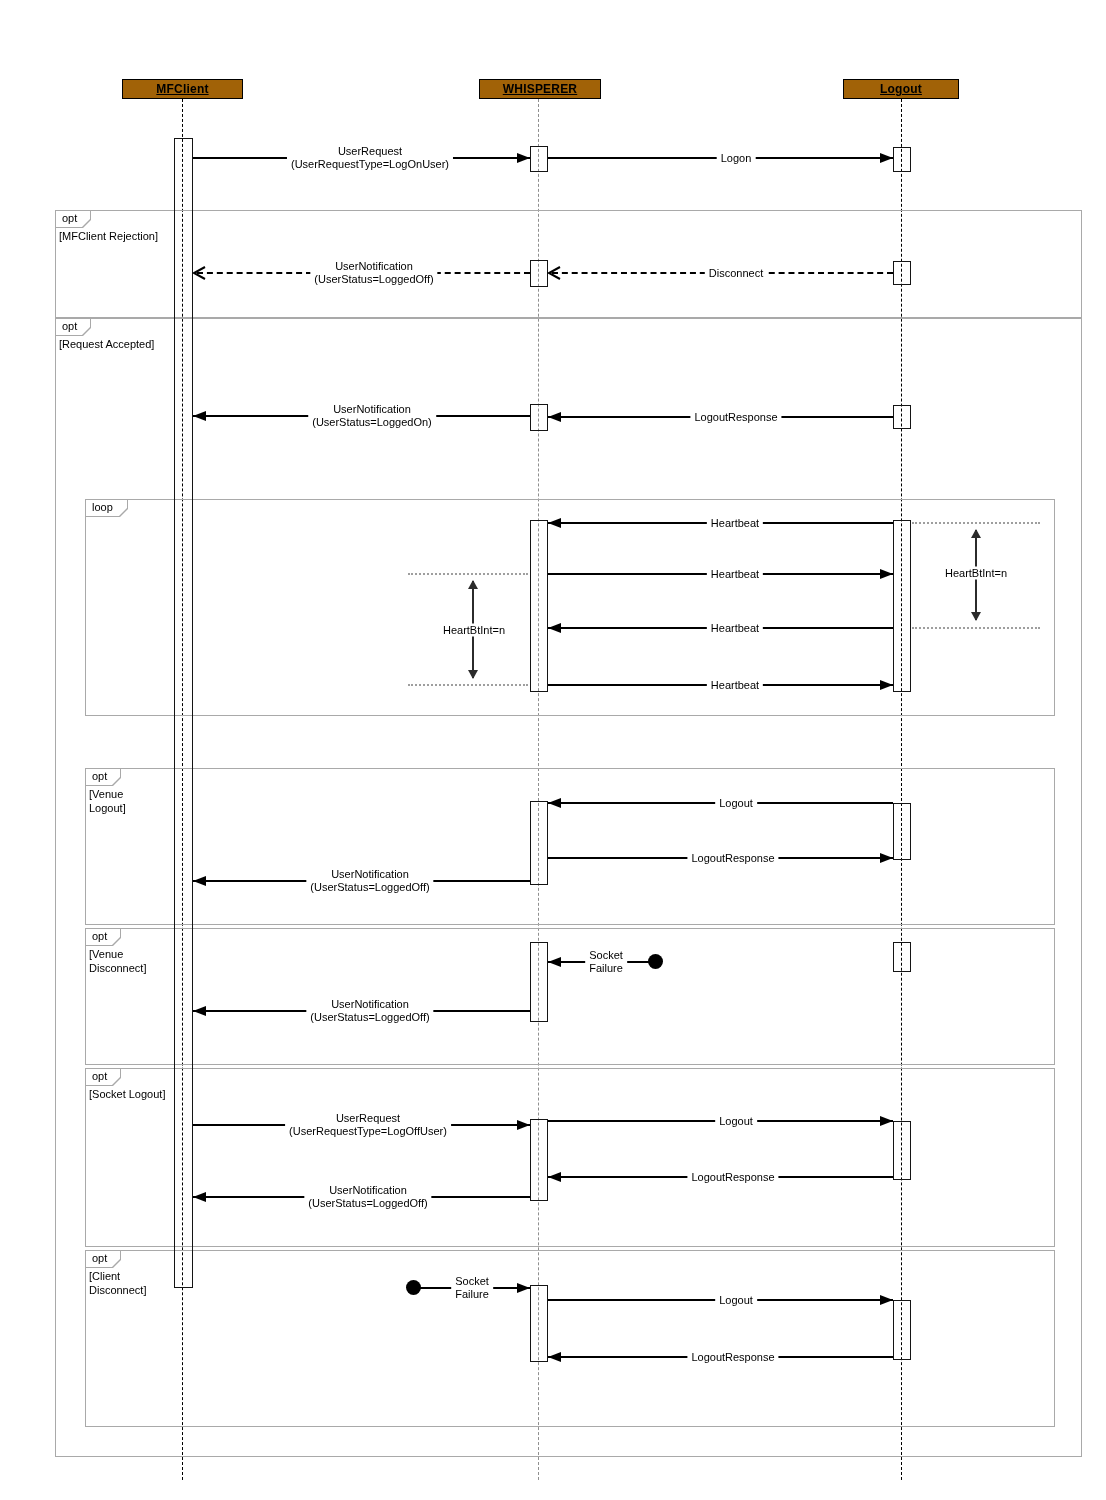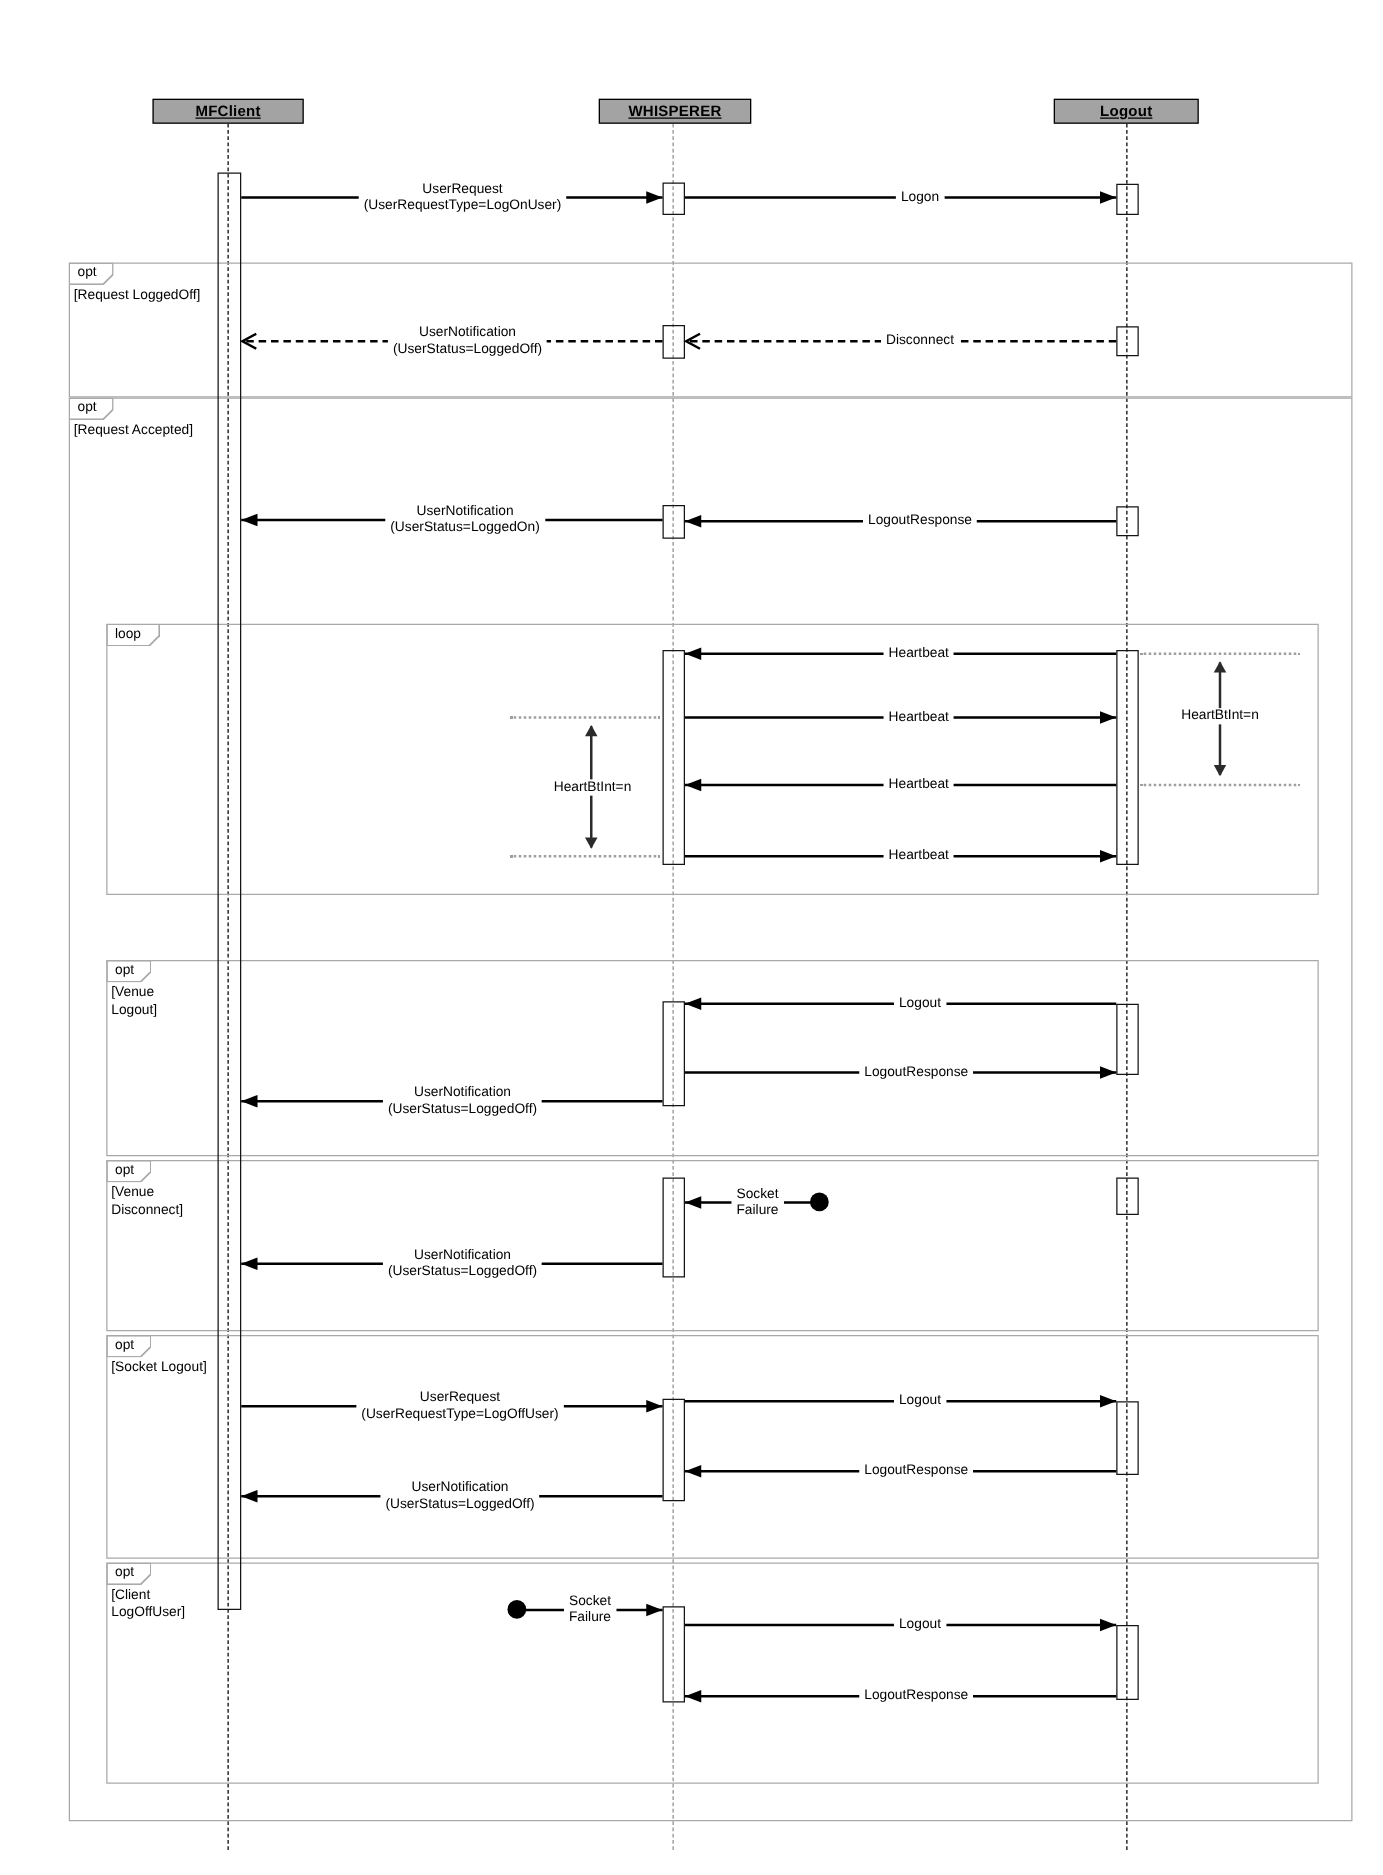--- a/index.html
+++ b/index.html
@@ -1,17 +1,17 @@
 <!DOCTYPE html>
 <html><head>
 <meta charset="utf-8">
 <style>
   html,body{margin:0;padding:0;background:#fff;}
   #canvas{position:relative;width:1106px;height:1500px;background:var(--bg,#fff);font-family:"Liberation Sans",sans-serif;overflow:hidden;}
-  .head{position:absolute;box-sizing:border-box;border:1.5px solid #000;background:#a3a3a3;display:flex;align-items:center;justify-content:center;font-size:12px;font-weight:bold;text-decoration:underline;color:#000;z-index:6;letter-spacing:.2px;}
+  .head{position:absolute;box-sizing:border-box;border:1.5px solid #000;background:#a16207;display:flex;align-items:center;justify-content:center;font-size:12px;font-weight:bold;text-decoration:underline;color:#000;z-index:6;letter-spacing:.2px;}
   .lifeline{position:absolute;width:0;border-left:1.5px dashed var(--line,#000);z-index:1;}
   .lifeline.gray{border-left-color:var(--glife,#8f8f8f);}
   .frame{position:absolute;box-sizing:border-box;border:1px solid var(--frame,#a9a9a9);background:transparent;z-index:2;}
   .tab{position:absolute;z-index:3;}
   .tab .o,.tab .i{position:absolute;clip-path:polygon(0 0,100% 0,100% calc(100% - 8px),calc(100% - 8px) 100%,0 100%);}
   .tab .o{inset:0;background:var(--frame,#a9a9a9);}
   .tab .i{inset:1px;background:#fff;}
   .tab .t{position:absolute;left:7px;top:2px;font-size:11px;color:#000;}
   .guard{position:absolute;font-size:11px;line-height:14px;white-space:pre-line;color:#000;z-index:3;}
   .act{position:absolute;box-sizing:border-box;border:1.5px solid #141414;background:transparent;z-index:3;}
@@ -38,21 +38,21 @@
     <div class="lifeline gray" style="left: 538px; top: 99px; width: 0px; height: 1381px;"></div>
     <div class="head" style="left: 479px; top: 79px; width: 122px; height: 20px;">WHISPERER</div>
     <div class="lifeline" style="left: 901px; top: 99px; width: 0px; height: 1381px;"></div>
     <div class="head" style="left: 843px; top: 79px; width: 116px; height: 20px;">Logout</div>
     <div class="frame" style="left: 55px; top: 210px; width: 1027px; height: 108px;"></div>
     <div class="tab" style="left: 55px; top: 210px; width: 36px; height: 18px;">
       <div class="o"></div>
       <div class="i"></div>
       <div class="t">opt</div>
     </div>
-    <div class="guard" style="left: 59px; top: 229px;">[Request LoggedOff]</div>
+    <div class="guard" style="left: 59px; top: 229px;">[MFClient Rejection]</div>
     <div class="frame" style="left: 55px; top: 318px; width: 1027px; height: 1139px;"></div>
     <div class="tab" style="left: 55px; top: 318px; width: 36px; height: 18px;">
       <div class="o"></div>
       <div class="i"></div>
       <div class="t">opt</div>
     </div>
     <div class="guard" style="left: 59px; top: 337px;">[Request Accepted]</div>
     <div class="frame" style="left: 85px; top: 499px; width: 970px; height: 217px;"></div>
     <div class="tab" style="left: 85px; top: 499px; width: 43px; height: 18px;">
       <div class="o"></div>
@@ -82,21 +82,21 @@
       <div class="t">opt</div>
     </div>
     <div class="guard" style="left: 89px; top: 1087px;">[Socket Logout]</div>
     <div class="frame" style="left: 85px; top: 1250px; width: 970px; height: 177px;"></div>
     <div class="tab" style="left: 85px; top: 1250px; width: 36px; height: 18px;">
       <div class="o"></div>
       <div class="i"></div>
       <div class="t">opt</div>
     </div>
     <div class="guard" style="left: 89px; top: 1269px;">[Client
-LogOffUser]</div>
+Disconnect]</div>
     <div class="act" style="left: 174px; top: 138px; width: 19px; height: 1150px;"></div>
     <div class="act" style="left: 530px; top: 146px; width: 18px; height: 26px;"></div>
     <div class="act" style="left: 893px; top: 147px; width: 18px; height: 25px;"></div>
     <div class="act" style="left: 530px; top: 260px; width: 18px; height: 27px;"></div>
     <div class="act" style="left: 893px; top: 261px; width: 18px; height: 24px;"></div>
     <div class="act" style="left: 530px; top: 404px; width: 18px; height: 27px;"></div>
     <div class="act" style="left: 893px; top: 405px; width: 18px; height: 24px;"></div>
     <div class="act" style="left: 530px; top: 520px; width: 18px; height: 172px;"></div>
     <div class="act" style="left: 893px; top: 520px; width: 18px; height: 172px;"></div>
     <div class="act" style="left: 530px; top: 801px; width: 18px; height: 84px;"></div>

